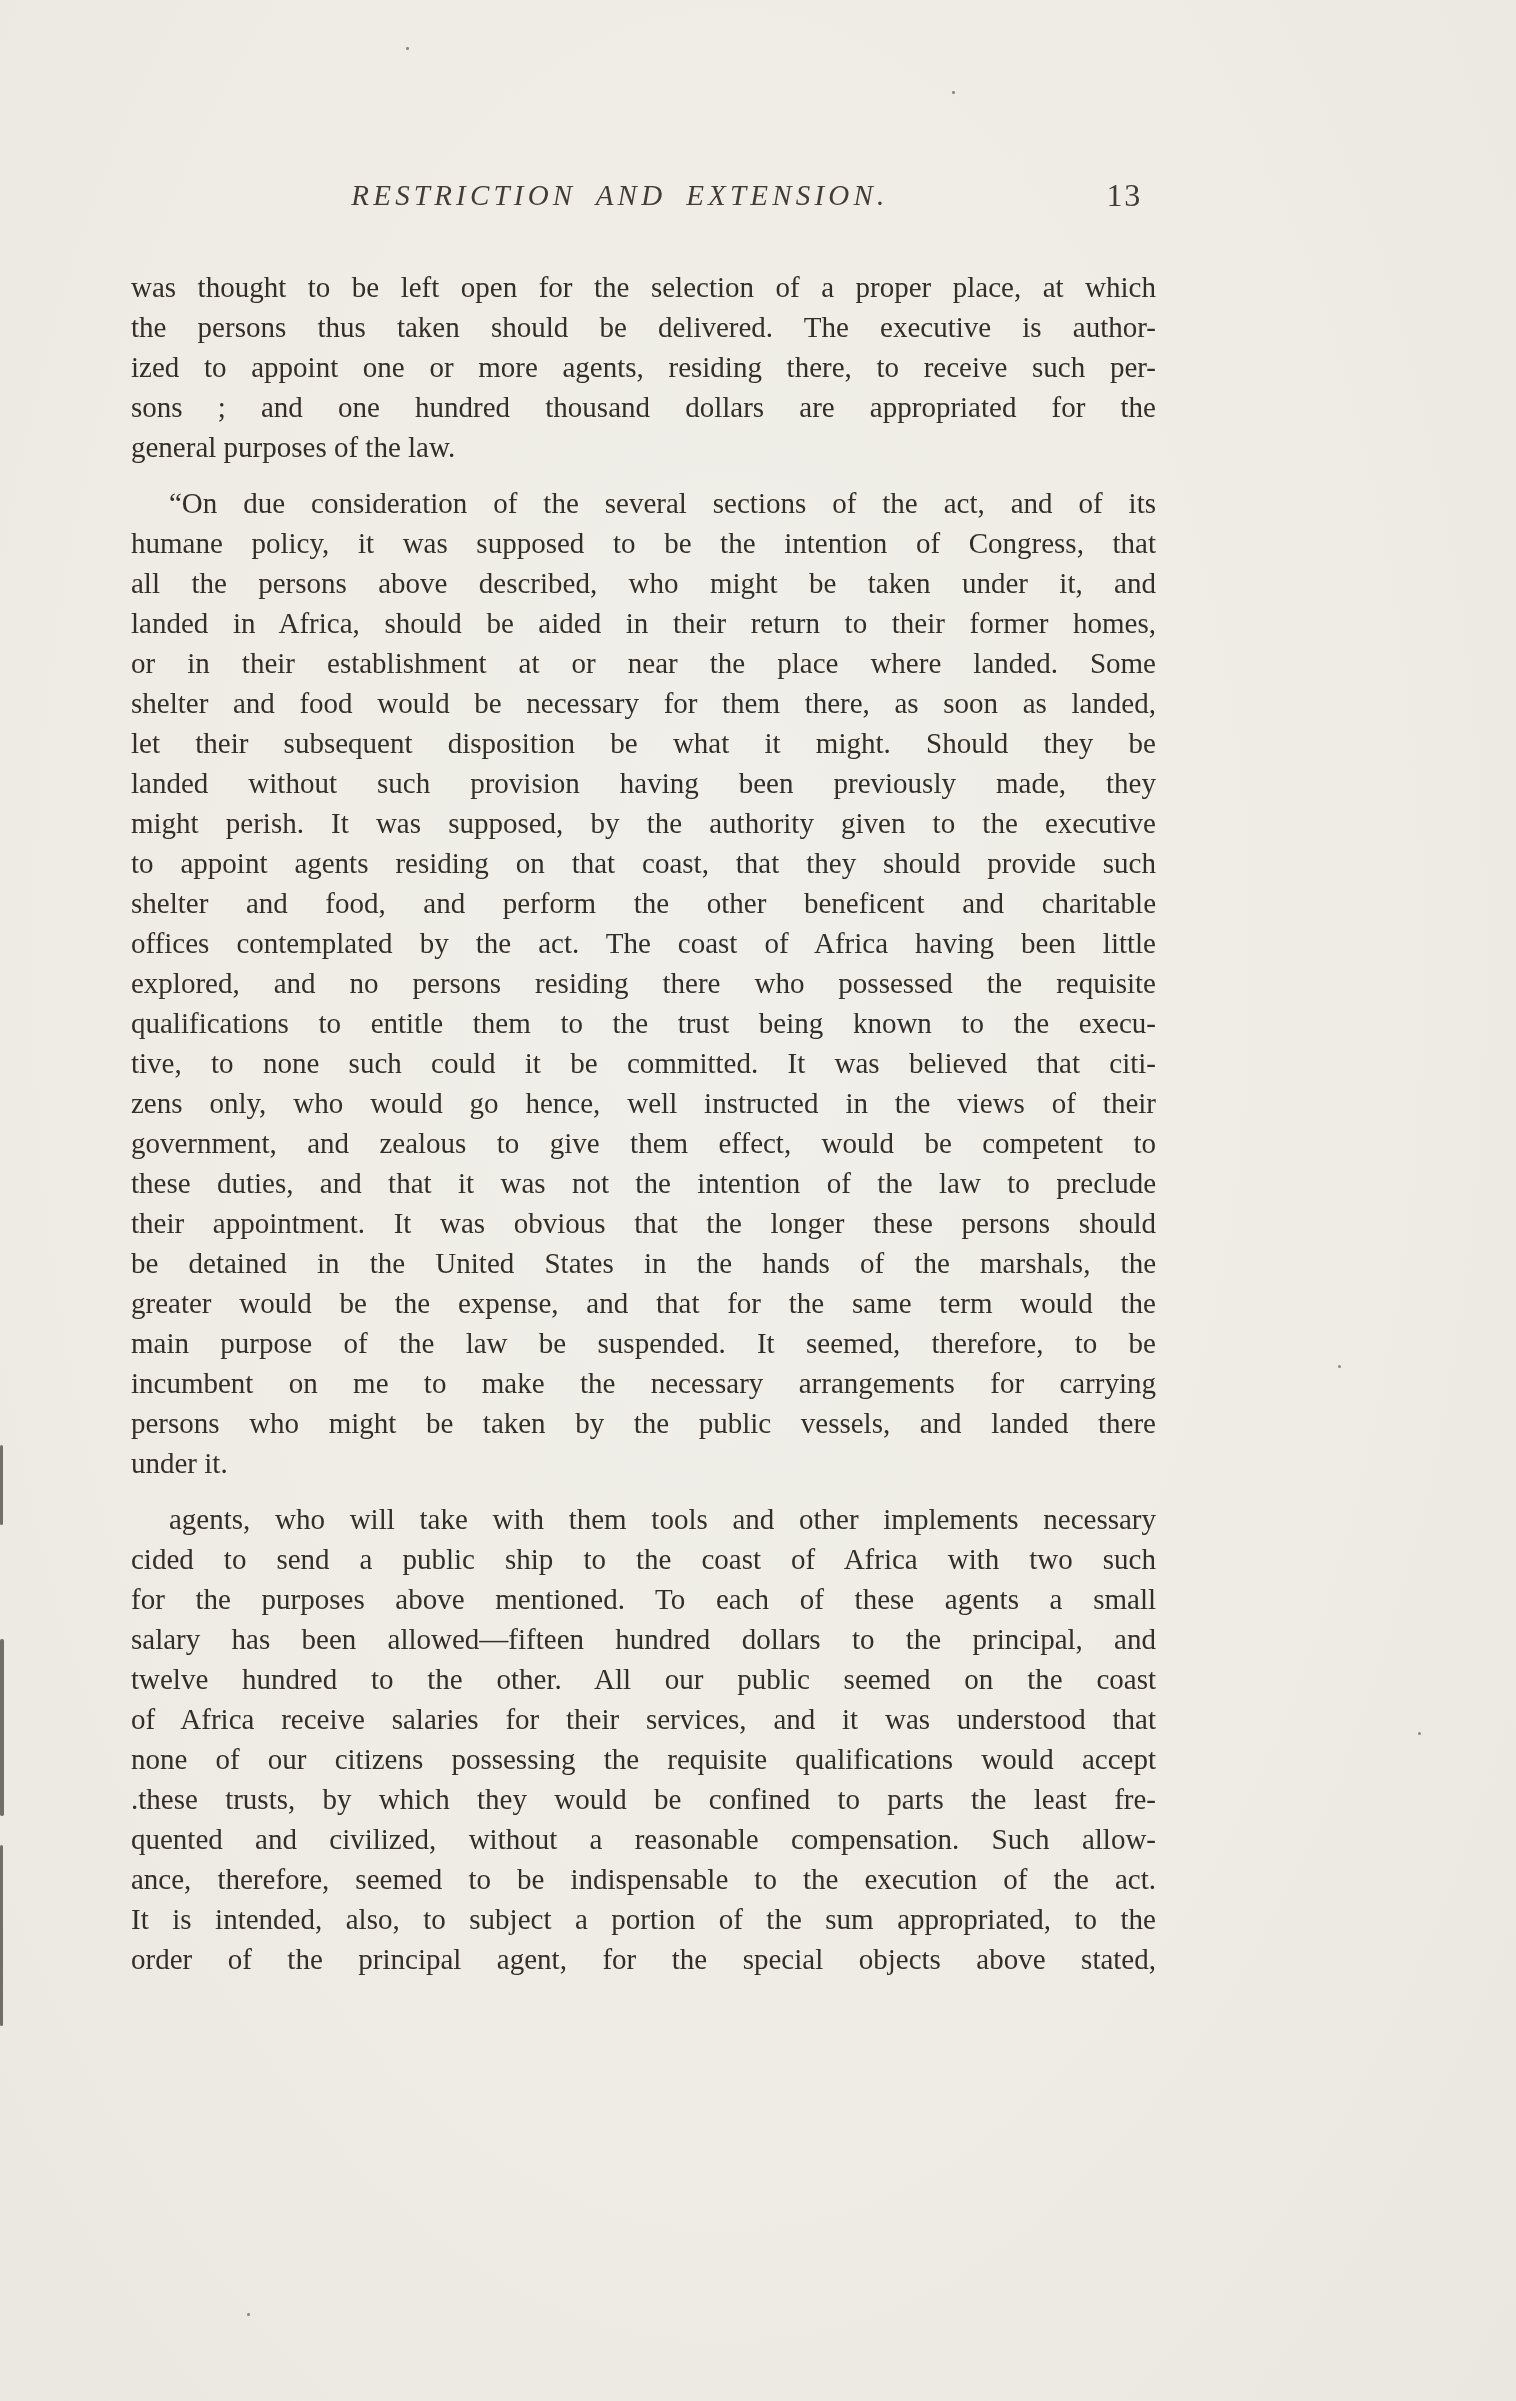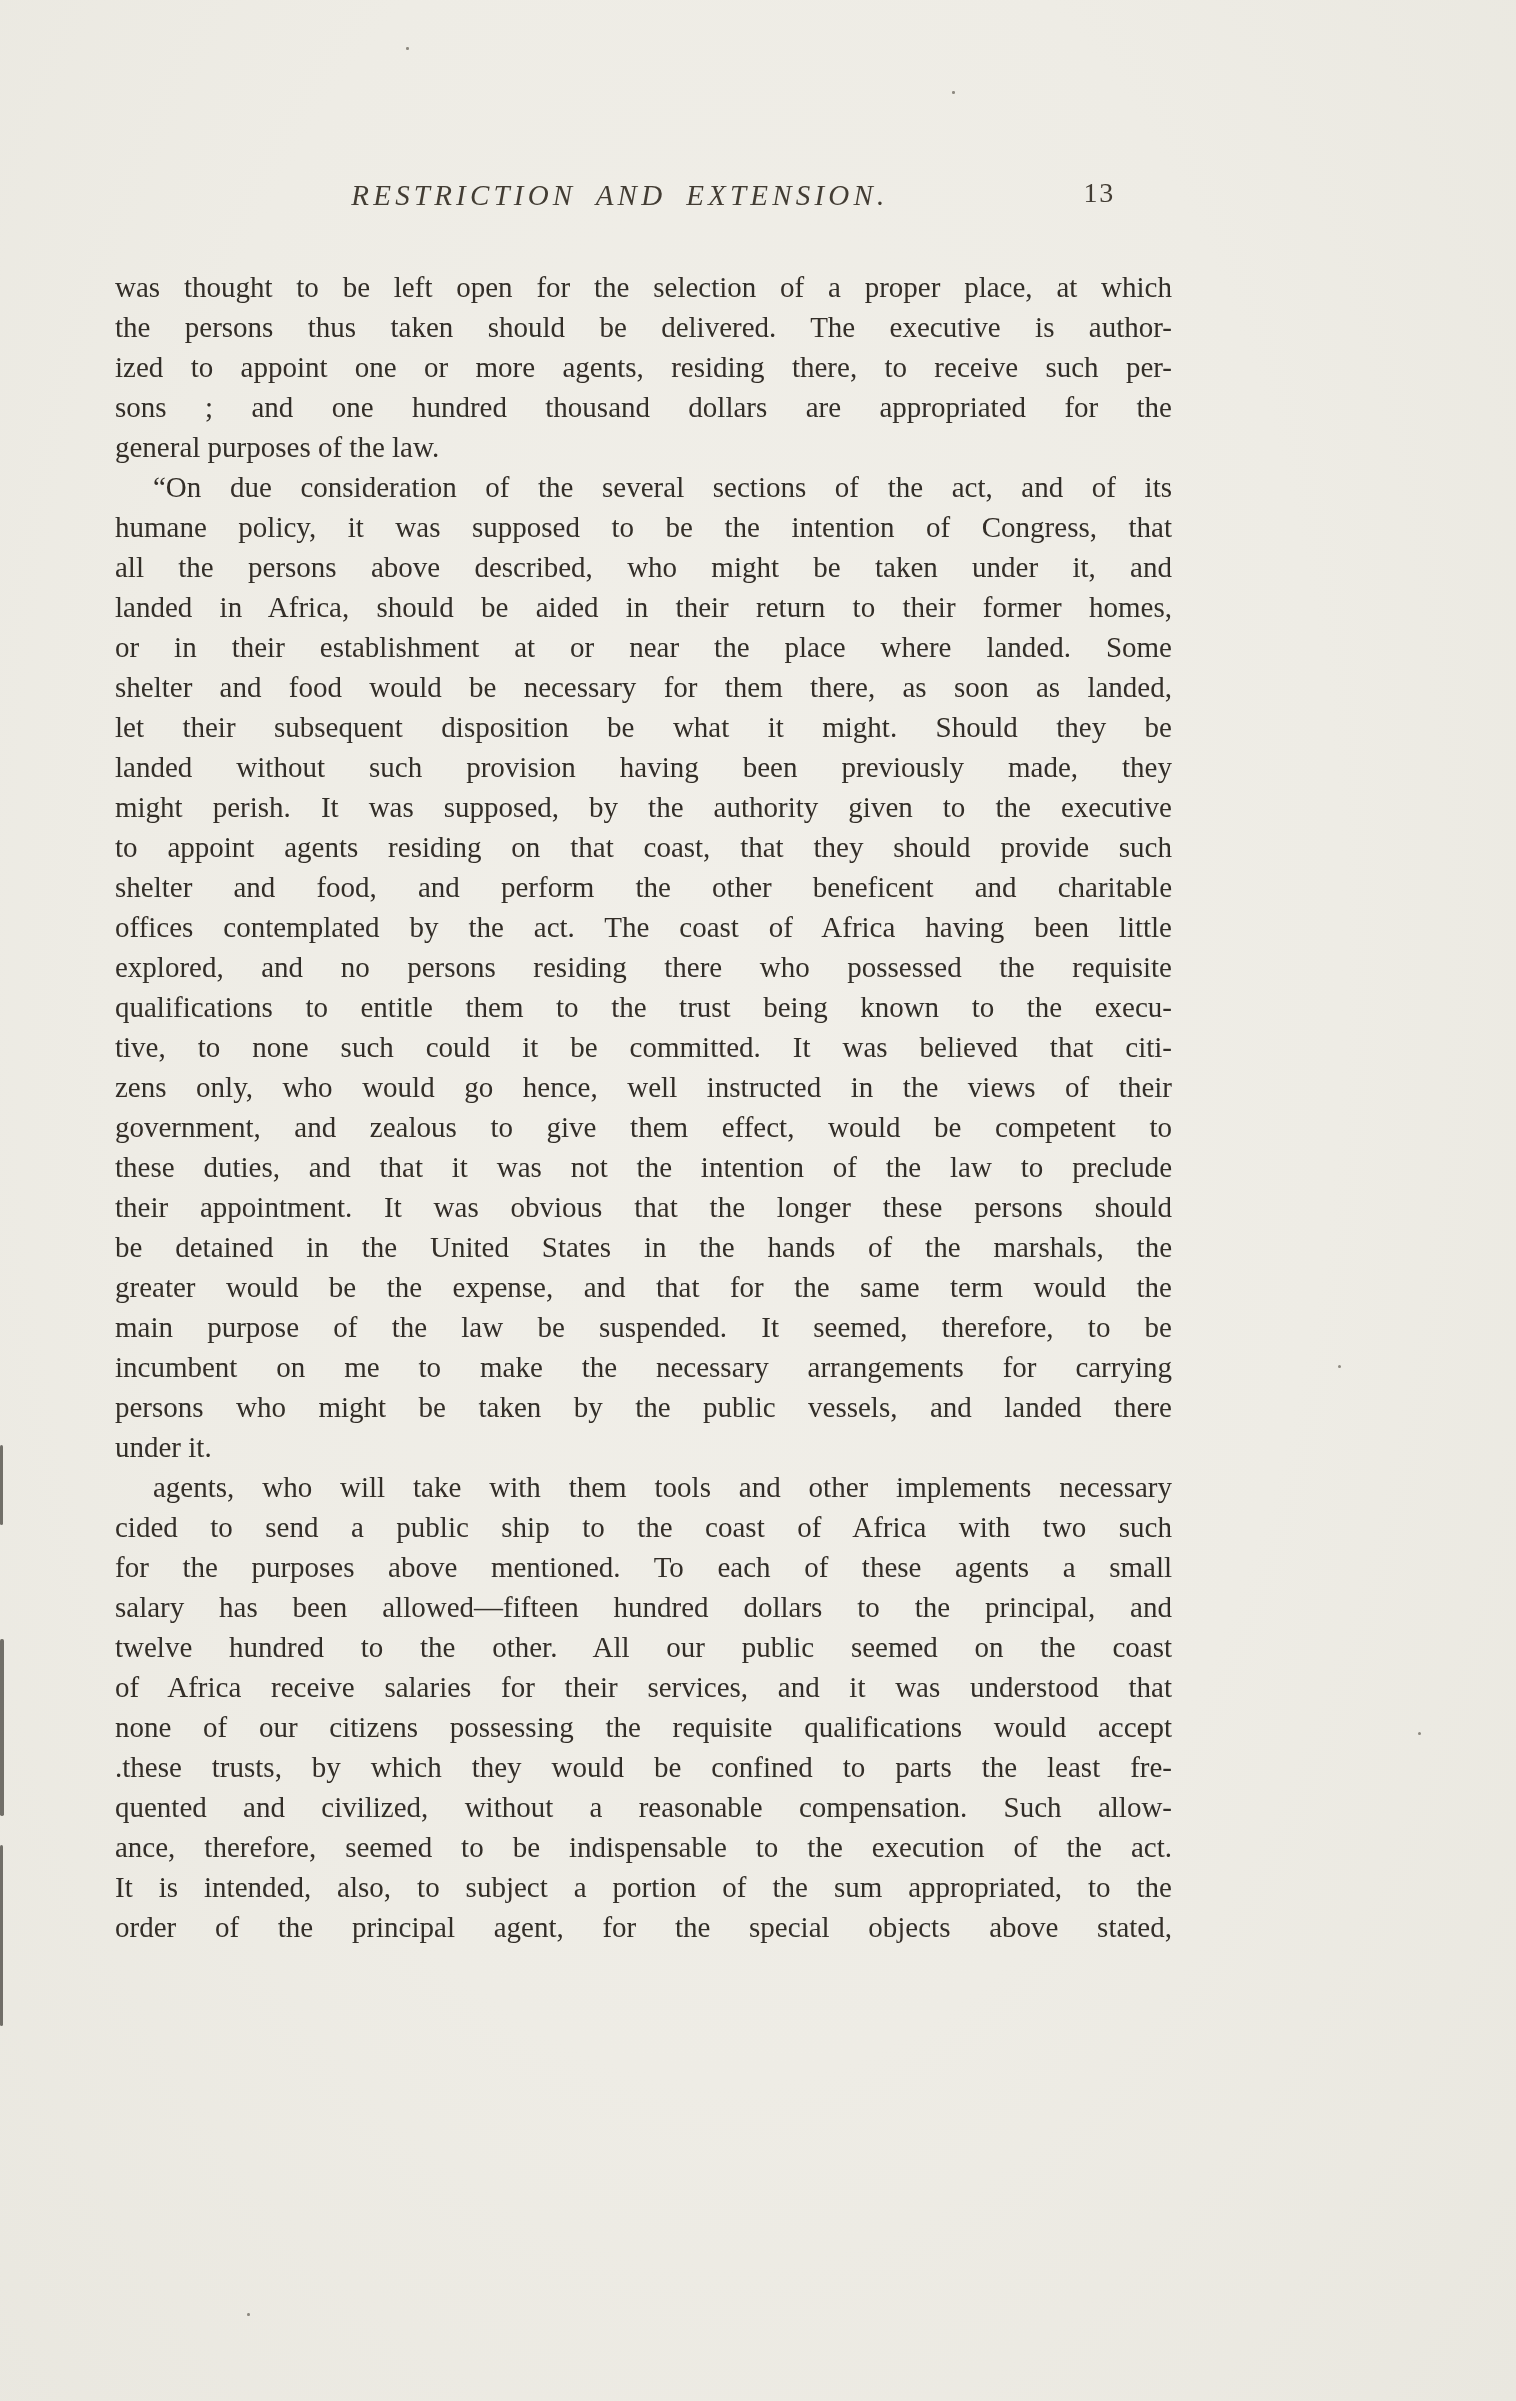--- a/index.html
+++ b/index.html
@@ -37,32 +37,32 @@
     text-align: center;
     font-style: italic;
     font-size: 29px;
     letter-spacing: 4.2px;
     word-spacing: 8.4px;
     color: var(--ink-light);
     transform: translateX(-23.6px);
   }
   .page-number {
     position: absolute;
-    right: 57px;
+    right: 30px;
     top: -1.7px;
-    font-size: 28px;
+    font-size: 32px;
     letter-spacing: 1.7px;
     color: var(--ink-light);
   }
   .body-text {
     font-size: 29px;
     line-height: 40px;
     color: var(--ink);
   }
-  .para { margin: 0; }
+  .para { margin: 16px; }
   .line {
     text-align: justify;
     text-align-last: justify;
     white-space: normal;
   }
   .line.last { text-align-last: left; }
   .para.indented .line:first-child { text-indent: 38px; }
   
   .edge-mark {
     position: absolute;

